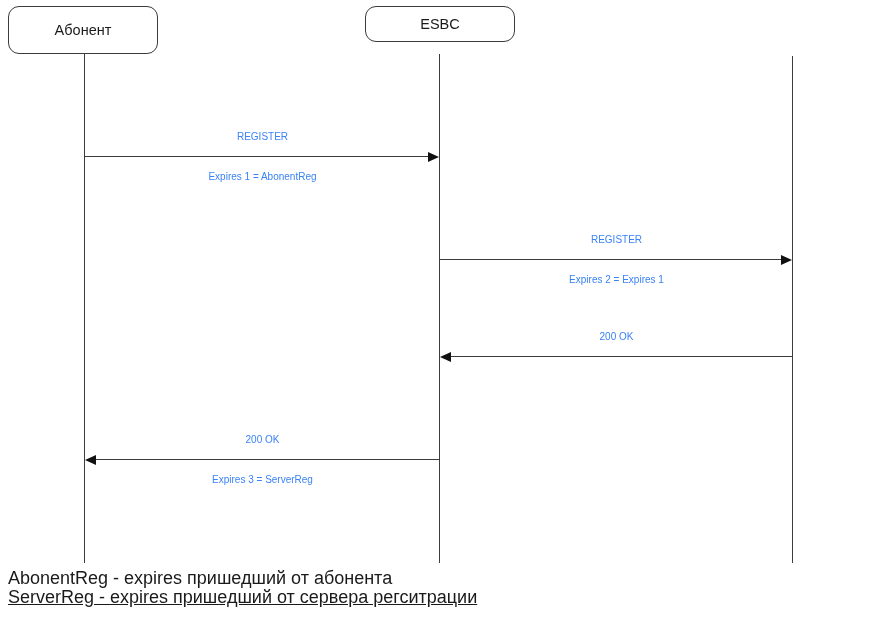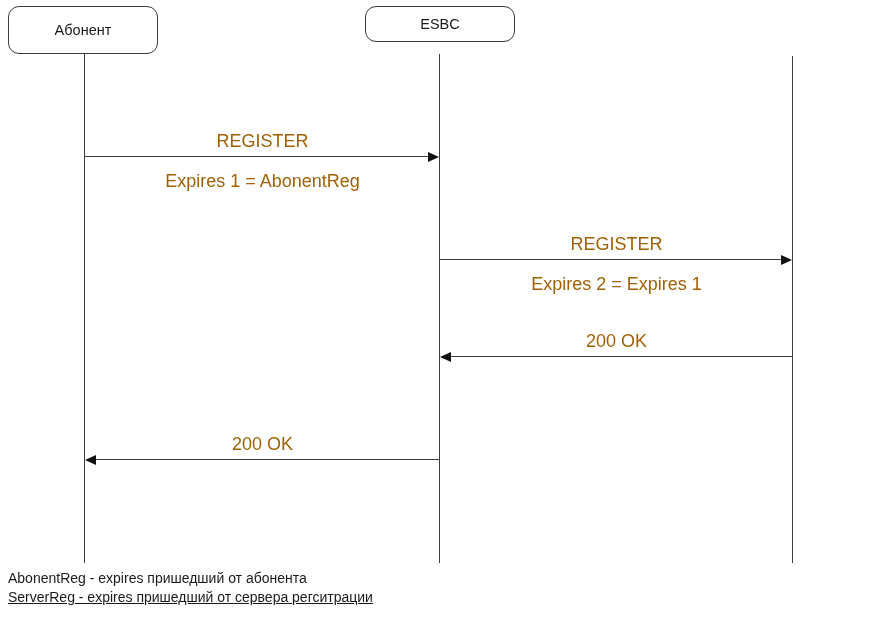--- a/index.html
+++ b/index.html
@@ -52,28 +52,28 @@
     border-bottom: 5.5px solid transparent;
     border-left: 11px solid #111111;
   }
   .arrow-head.left {
     border-top: 5.5px solid transparent;
     border-bottom: 5.5px solid transparent;
     border-right: 11px solid #111111;
   }
   .msg-label {
     position: absolute;
-    font-size: 18px;
-    color: #a16207;
+    font-size: 10px;
+    color: #3b82f6;
     text-align: center;
     white-space: pre;
   }
   .footnote {
     position: absolute;
-    font-size: 14px;
+    font-size: 18px;
     line-height: 17px;
     color: #1a1a1a;
     white-space: pre;
     text-align: center;
   }
 </style>
 </head>
 <body>
 
 <div id="canvas">
@@ -101,17 +101,18 @@
   <div class="msg-label" style="left:440px; top:234px; width:353px;">REGISTER</div>
   <div class="msg-label" style="left:440px; top:274px; width:353px;">Expires 2 = Expires 1</div>
 
   <div class="msg-line" style="left:450px; top:356px; width:343px;"></div>
   <div class="arrow-head left" style="left:440px; top:351.5px;"></div>
   <div class="msg-label" style="left:440px; top:331px; width:353px;">200 OK</div>
 
   <div class="msg-line" style="left:95px; top:459px; width:345px;"></div>
   <div class="arrow-head left" style="left:85px; top:454.5px;"></div>
   <div class="msg-label" style="left:85px; top:434px; width:355px;">200 OK</div>
+  <div class="msg-label" style="left:85px; top:474px; width:355px;">Expires 3 = ServerReg</div>
 
   <div class="footnote" style="left:8px; top:570px;">AbonentReg - expires пришедший от абонента</div>
   <div class="footnote" style="left:8px; top:589px;text-decoration:underline;">ServerReg - expires пришедший от сервера регситрации</div>
 
 </div>
 
 </body></html>

